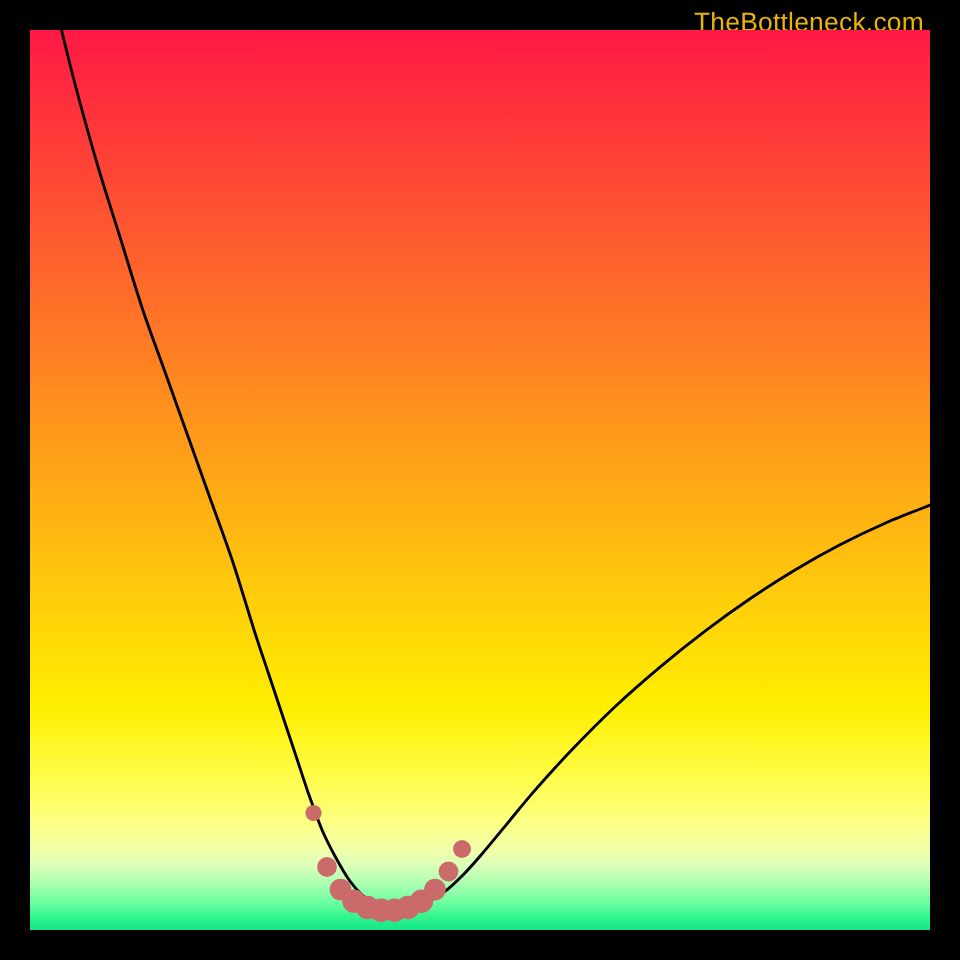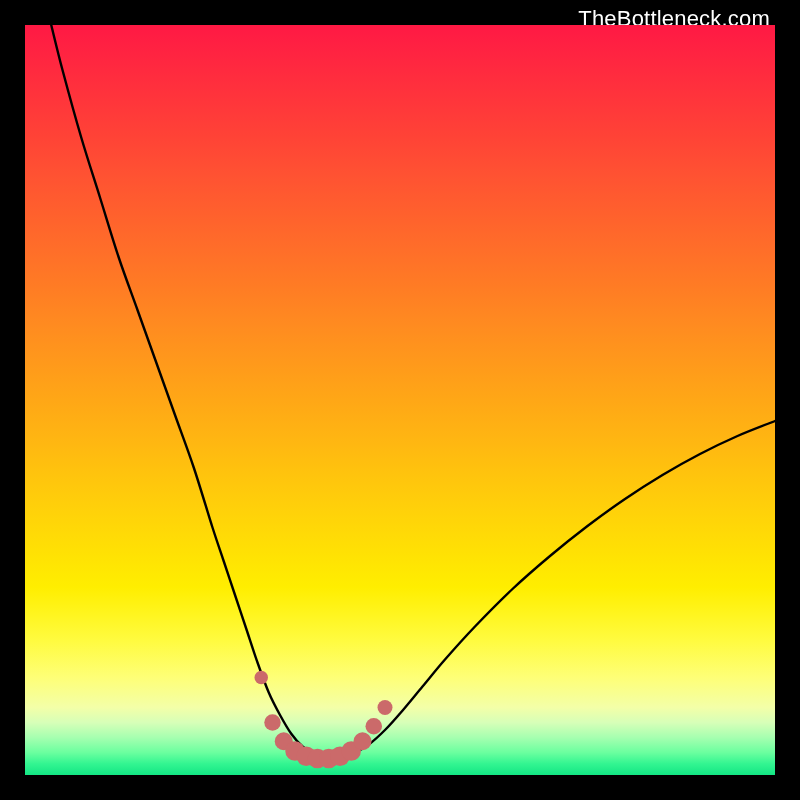--- a/index.html
+++ b/index.html
@@ -23,21 +23,21 @@
     position: absolute;
     left: 0;
     top: 0;
     width: 750px;
     height: 750px;
   }
   .watermark {
     position: absolute;
     top: 6px;
     right: 30px;
-    color: #ffffff;
+    color: #eab308;
     font-size: 22px;
     font-weight: 500;
     letter-spacing: 0.2px;
   }
   svg { display: block; }
 </style>
 </head>
 <body>
 
 <div class="watermark">TheBottleneck.com</div>

